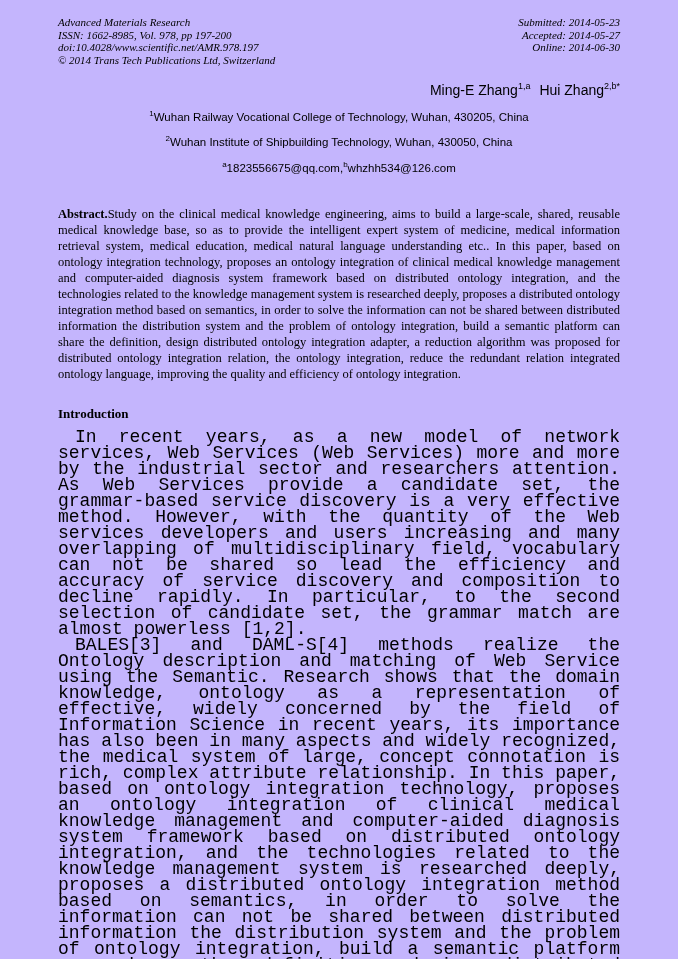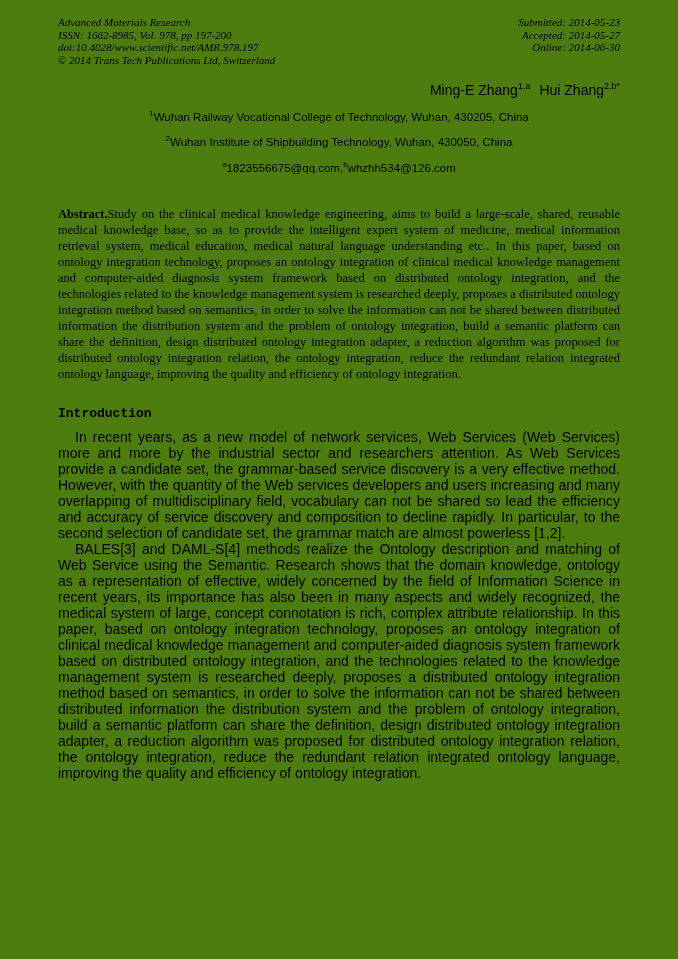--- a/index.html
+++ b/index.html
@@ -6,21 +6,21 @@
   html, body { width: 678px; height: 959px; }
   body {
     background: #ffffff;
     color: #000000;
     overflow: hidden;
     font-family: "Liberation Serif", serif;
   }
   .page {
     width: 678px;
     height: 959px;
-    background: #4d7c0f;
+    background: #c4b5fd;
     padding: 16px 58px 0 58px;
   }
   
   .hdr {
     display: flex;
     justify-content: space-between;
     font-family: "Liberation Serif", serif;
     font-style: italic;
     font-size: 11px;
     line-height: 12.5px;
@@ -64,30 +64,30 @@
   
   .abstract {
     font-family: "Liberation Serif", serif;
     font-size: 12.5px;
     line-height: 16px;
     text-align: justify;
     margin-top: 30px;
   }
   .abstract b { font-weight: bold; }
   .section-heading {
-    font-family: Liberation Mono, monospace;
+    font-family: Liberation Serif, serif;
     font-size: 13px;
     font-weight: bold;
     margin-top: 24px;
     margin-bottom: 7px;
     line-height: 16px;
   }
   .para {
-    font-family: Liberation Sans, sans-serif;
-    font-size: 14px;
+    font-family: Liberation Mono, monospace;
+    font-size: 18px;
     line-height: 16px;
     text-align: justify;
     text-indent: 17px;
     margin: 0;
   }
 </style>
 </head>
 <body>
 
 <div class="page">

